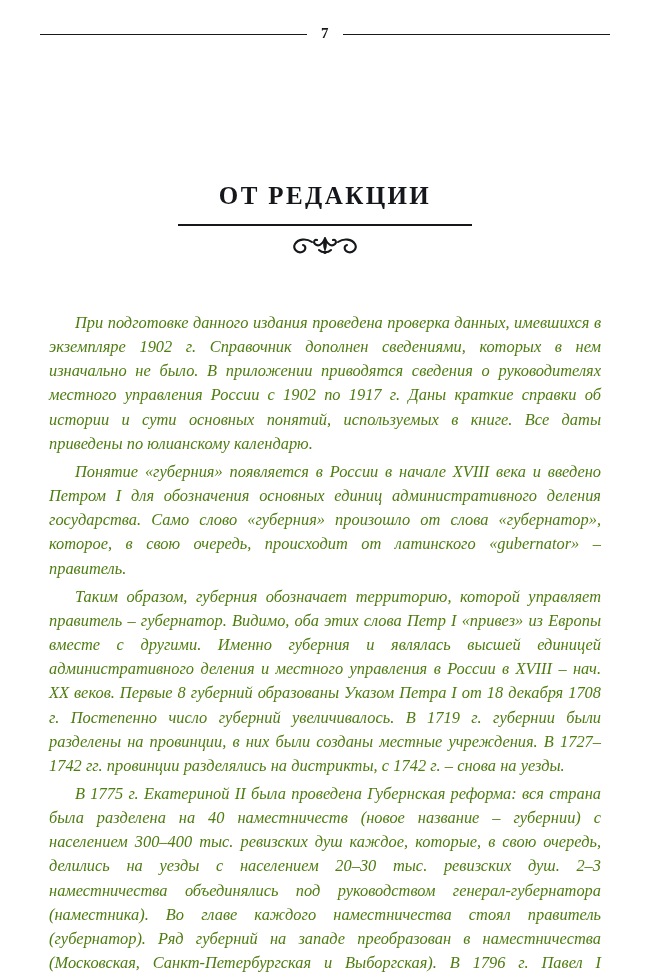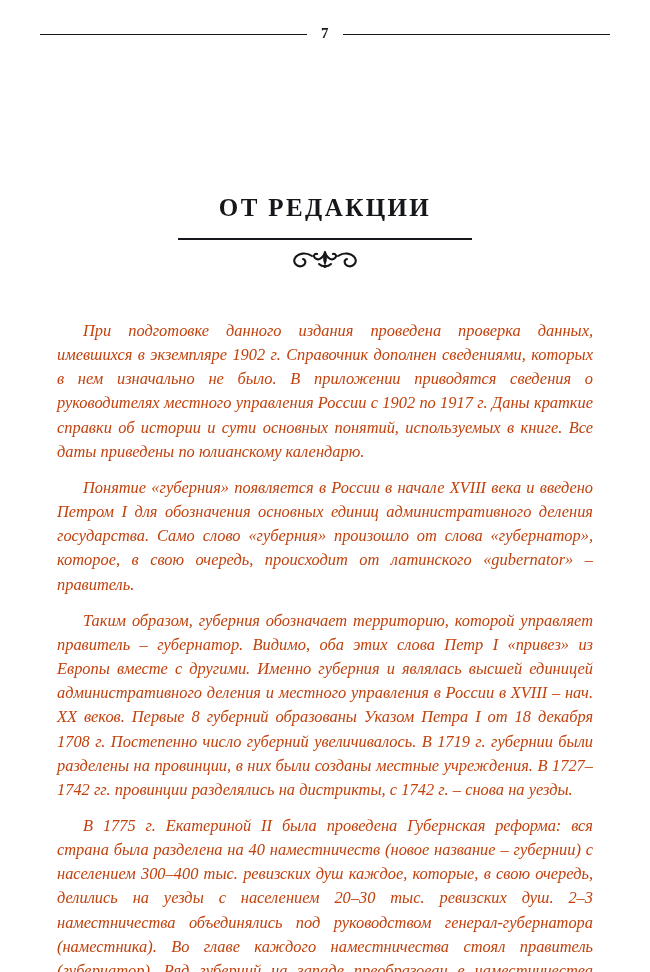--- a/index.html
+++ b/index.html
@@ -54,21 +54,21 @@
     left: 0;
     width: 650px;
     text-align: center;
   }
   .chapter-title {
     font-family: "Liberation Serif", serif;
     font-weight: bold;
     font-size: 25px;
     letter-spacing: 2.4px;
     color: #15171a;
-    margin: 16px;
+    margin: 4px;
     line-height: 1.1;
   }
   .title-rule {
     width: 294px;
     margin: 14px auto 0 auto;
     border-top: 2px solid #15171a;
     height: 0;
   }
   .ornament {
     margin-top: 5px;
@@ -81,28 +81,28 @@
     display: block;
   }
   
   .body-text {
     position: absolute;
     top: 307px;
     left: 45px;
     width: 560px;
   }
   .body-text p {
-    margin: 12px;
+    margin: 4px;
     font-family: "Liberation Serif", serif;
     font-style: italic;
     font-size: 16.4px;
     line-height: 24.15px;
     text-align: justify;
     text-indent: 26px;
-    color: #c2410c;
+    color: #4d7c0f;
     -webkit-hyphens: none;
     hyphens: none;
     word-spacing: 0.1px;
   }
   .body-text p:last-child {
     text-align: justify;
   }
 </style>
 </head>
 <body>

